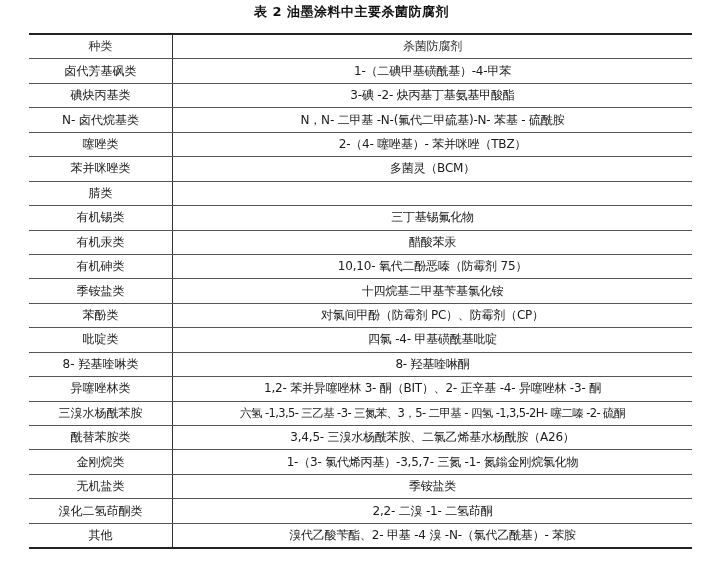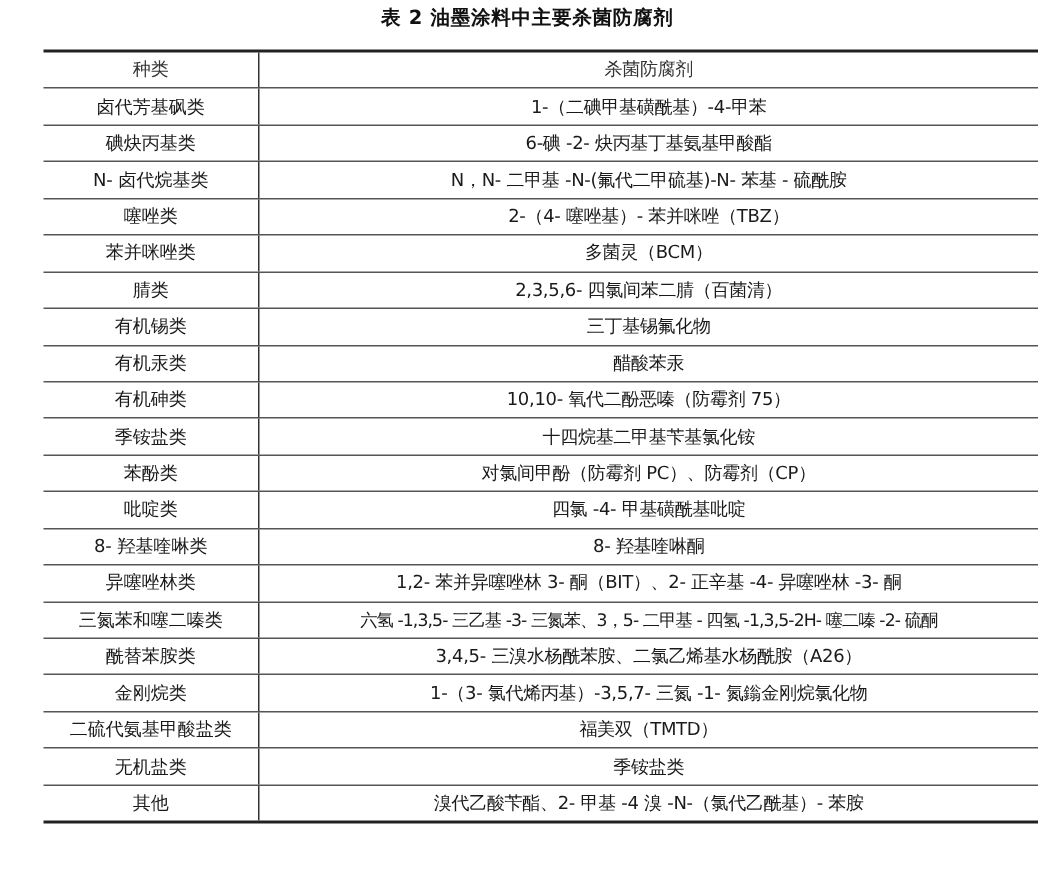--- a/index.html
+++ b/index.html
@@ -82,37 +82,36 @@
   <div class="row header">
     <div class="cell-category">种类</div>
     <div class="cell-agent">杀菌防腐剂</div>
   </div>
   <div class="row">
     <div class="cell-category">卤代芳基砜类</div>
     <div class="cell-agent">1-（二碘甲基磺酰基）-4-甲苯</div>
   </div>
   <div class="row">
     <div class="cell-category">碘炔丙基类</div>
-    <div class="cell-agent">6-碘 -2- 炔丙基丁基氨基甲酸酯</div>
+    <div class="cell-agent">3-碘 -2- 炔丙基丁基氨基甲酸酯</div>
   </div>
   <div class="row">
     <div class="cell-category">N- 卤代烷基类</div>
     <div class="cell-agent">N，N- 二甲基 -N-(氟代二甲硫基)-N- 苯基 - 硫酰胺</div>
   </div>
   <div class="row">
     <div class="cell-category">噻唑类</div>
     <div class="cell-agent">2-（4- 噻唑基）- 苯并咪唑（TBZ）</div>
   </div>
   <div class="row">
     <div class="cell-category">苯并咪唑类</div>
     <div class="cell-agent">多菌灵（BCM）</div>
   </div>
   <div class="row">
     <div class="cell-category">腈类</div>
-    <div class="cell-agent">2,3,5,6- 四氯间苯二腈（百菌清）</div>
   </div>
   <div class="row">
     <div class="cell-category">有机锡类</div>
     <div class="cell-agent">三丁基锡氟化物</div>
   </div>
   <div class="row">
     <div class="cell-category">有机汞类</div>
     <div class="cell-agent">醋酸苯汞</div>
   </div>
   <div class="row">
@@ -133,36 +132,36 @@
   </div>
   <div class="row">
     <div class="cell-category">8- 羟基喹啉类</div>
     <div class="cell-agent">8- 羟基喹啉酮</div>
   </div>
   <div class="row">
     <div class="cell-category">异噻唑林类</div>
     <div class="cell-agent">1,2- 苯并异噻唑林 3- 酮（BIT）、2- 正辛基 -4- 异噻唑林 -3- 酮</div>
   </div>
   <div class="row">
-    <div class="cell-category">三氮苯和噻二嗪类</div>
+    <div class="cell-category">三溴水杨酰苯胺</div>
     <div class="cell-agent tight">六氢 -1,3,5- 三乙基 -3- 三氮苯、3，5- 二甲基 - 四氢 -1,3,5-2H- 噻二嗪 -2- 硫酮</div>
   </div>
   <div class="row">
     <div class="cell-category">酰替苯胺类</div>
     <div class="cell-agent">3,4,5- 三溴水杨酰苯胺、二氯乙烯基水杨酰胺（A26）</div>
   </div>
   <div class="row">
     <div class="cell-category">金刚烷类</div>
     <div class="cell-agent">1-（3- 氯代烯丙基）-3,5,7- 三氮 -1- 氮鎓金刚烷氯化物</div>
   </div>
   <div class="row">
-    <div class="cell-category">二硫代氨基甲酸盐类</div>
-    <div class="cell-agent">福美双（TMTD）</div>
+    <div class="cell-category">无机盐类</div>
+    <div class="cell-agent">季铵盐类</div>
   </div>
   <div class="row">
-    <div class="cell-category">无机盐类</div>
-    <div class="cell-agent">季铵盐类</div>
+    <div class="cell-category">溴化二氢茚酮类</div>
+    <div class="cell-agent">2,2- 二溴 -1- 二氢茚酮</div>
   </div>
   <div class="row">
     <div class="cell-category">其他</div>
     <div class="cell-agent">溴代乙酸苄酯、2- 甲基 -4 溴 -N-（氯代乙酰基）- 苯胺</div>
   </div>
 </div>
 
 </body></html>

